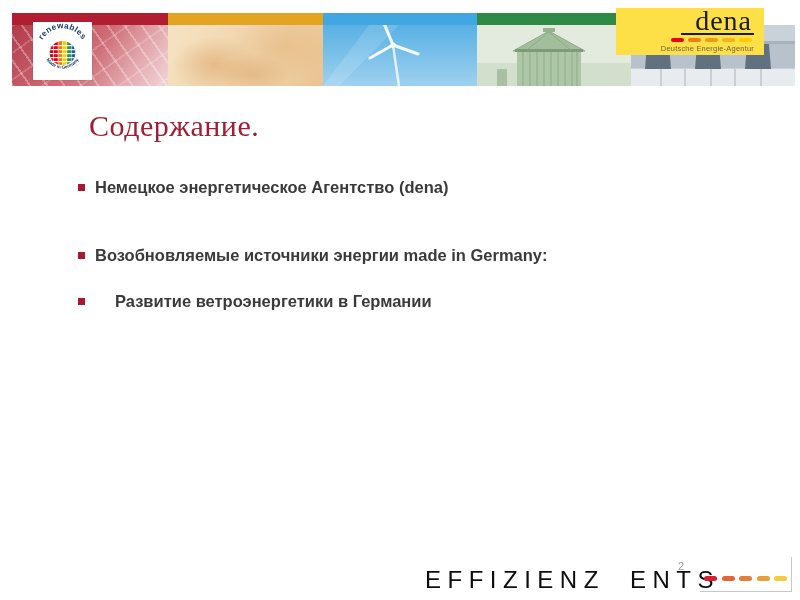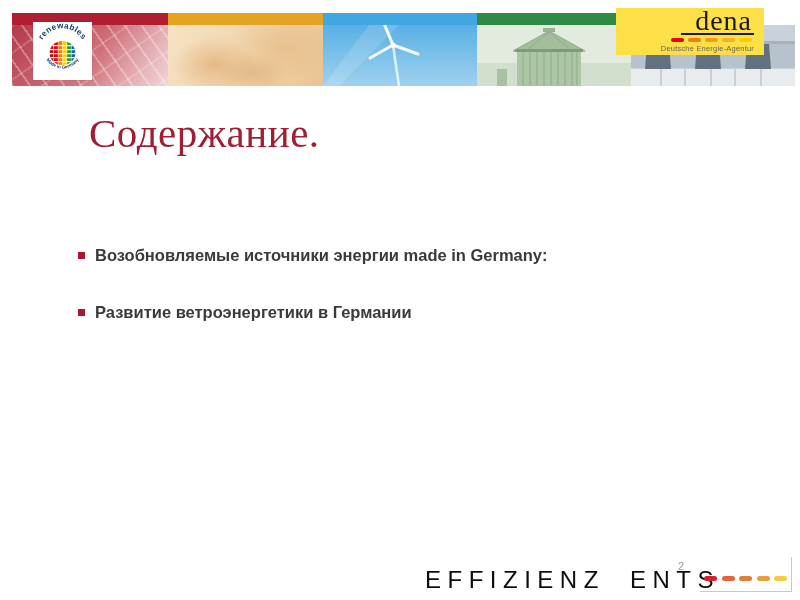--- a/index.html
+++ b/index.html
@@ -33,21 +33,21 @@
   .dena-box{position:absolute;left:616px;top:8px;width:148px;height:47px;background:#fde047;z-index:4;
             display:flex;flex-direction:column;align-items:flex-end;padding:1px 10px 0 0;box-sizing:border-box;}
   .dena-word{font-family:"Liberation Serif",serif;font-size:28px;line-height:24px;color:#1a1a1a;
              border-bottom:2px solid #1a1a1a;padding:0 2px 0 14px;letter-spacing:1px;}
   .dena-dashes{display:flex;gap:4px;margin:3px 2px 0 0;}
   .dena-dashes .dash{width:13px;height:4px;border-radius:2px;display:block;}
   .dena-tagline{font-size:7.5px;color:#6e6050;margin-top:2px;letter-spacing:.2px;padding-left:8px;}
 
   
   .title{position:absolute;left:89px;top:109px;font-family:"Liberation Serif",serif;
-         font-size:41px;font-weight:400;letter-spacing:.5px;}
+         font-size:30px;font-weight:400;letter-spacing:.5px;}
 
   
   .toc-item{position:absolute;left:78px;display:flex;align-items:flex-start;width:650px;}
   .toc-item .bullet{width:7px;height:7px;margin:6px 10px 0 0;flex:0 0 auto;}
   .toc-item .txt{font-size:16.5px;font-weight:bold;color:#3a3a3a;line-height:19px;}
   .toc-item.sub{padding-left:42px;}
   .toc-item.sub .txt{font-weight:normal;color:#555;}
 
   
   .slogan{position:absolute;left:425px;top:566px;font-size:24px;color:#0d0d0d;
@@ -187,28 +187,32 @@
         <span class="dash" style="background: rgb(239, 125, 26);"></span>
         <span class="dash" style="background: rgb(240, 155, 28);"></span>
         <span class="dash" style="background: rgb(244, 178, 35);"></span>
         <span class="dash" style="background: rgb(255, 204, 0);"></span>
       </span>
     <span class="dena-tagline">Deutsche Energie-Agentur</span>
   </div>
 
   <div class="title" style="color: rgb(160, 30, 51);">Содержание.</div>
 
+  <div class="toc-item" style="top:178px;">
+    <span class="bullet" style="background: rgb(166, 25, 46);"></span>
+    <span class="txt">Немецкое энергетическое Агентство (dena)</span>
+  </div>
 
   <div class="toc-item" style="top:222px;margin-top:24px;">
     <span class="bullet" style="background: rgb(166, 25, 46);"></span>
     <span class="txt">Возобновляемые источники энергии made in Germany:</span>
   </div>
 
 
-  <div class="toc-item" style="top:303px;">
+  <div class="toc-item" style="top:292px;gap:20px;">
     <span class="bullet" style="background: rgb(166, 25, 46);"></span>
     <span class="txt">Развитие ветроэнергетики в Германии</span>
   </div>
 
 
   <div class="slogan">EFFIZIENZ ENTS</div>
   <div class="page-num">2</div>
   <div class="corner-frame"></div>
   <div class="footer-dashes">
       <span class="dash" style="background: rgb(214, 32, 47);"></span>

